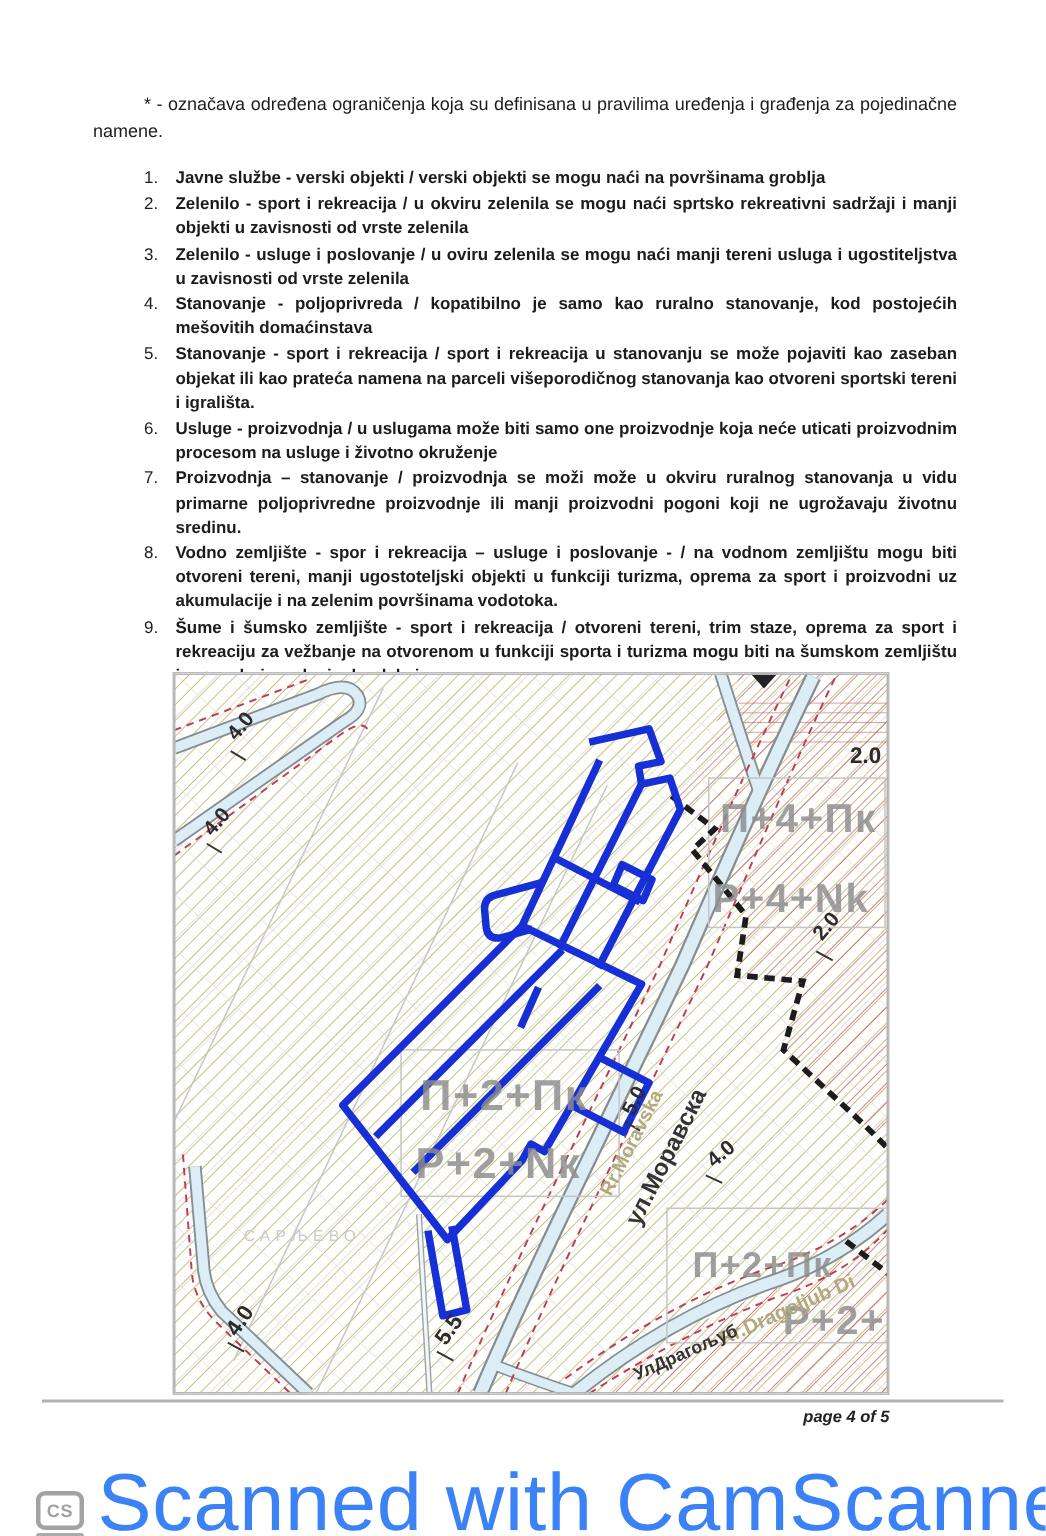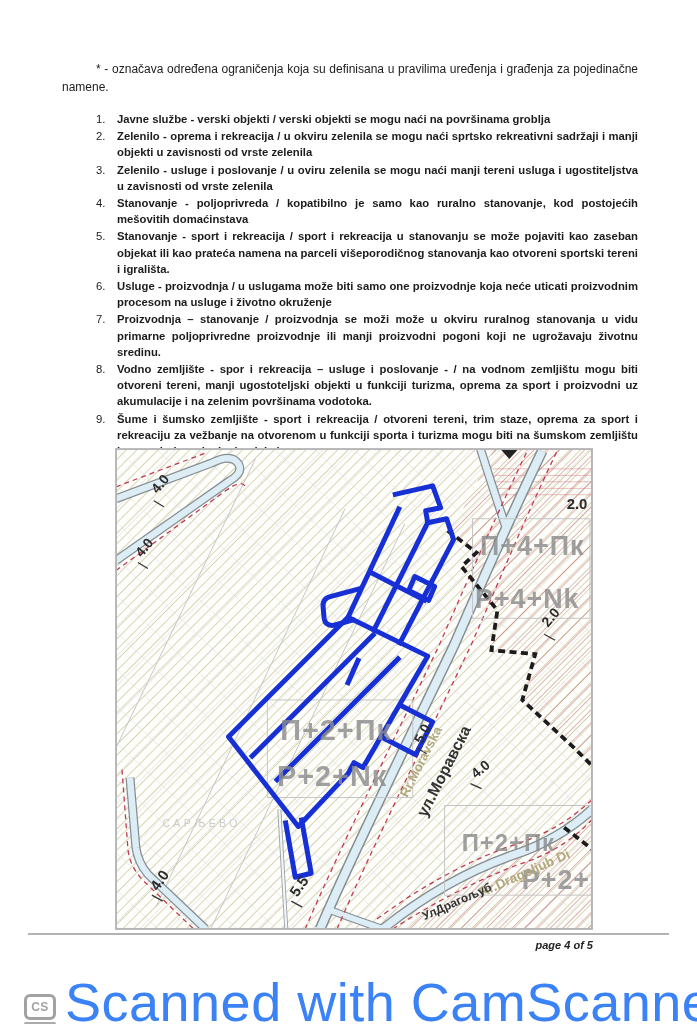--- a/index.html
+++ b/index.html
@@ -49,21 +49,21 @@
 
 <div class="note">* - označava određena ograničenja koja su definisana u pravilima uređenja i građenja za pojedinačne namene.</div>
 
 <div class="list">
   <div class="li">
       <span class="num">1.</span>
       <span class="txt">Javne službe - verski objekti / verski objekti se mogu naći na površinama groblja</span>
     </div>
   <div class="li">
       <span class="num">2.</span>
-      <span class="txt">Zelenilo - oprema i rekreacija / u okviru zelenila se mogu naći sprtsko rekreativni sadržaji i manji objekti u zavisnosti od vrste zelenila</span>
+      <span class="txt">Zelenilo - sport i rekreacija / u okviru zelenila se mogu naći sprtsko rekreativni sadržaji i manji objekti u zavisnosti od vrste zelenila</span>
     </div>
   <div class="li">
       <span class="num">3.</span>
       <span class="txt">Zelenilo - usluge i poslovanje / u oviru zelenila se mogu naći manji tereni usluga i ugostiteljstva u zavisnosti od vrste zelenila</span>
     </div>
   <div class="li">
       <span class="num">4.</span>
       <span class="txt">Stanovanje - poljoprivreda / kopatibilno je samo kao ruralno stanovanje, kod postojećih mešovitih domaćinstava</span>
     </div>
   <div class="li">

